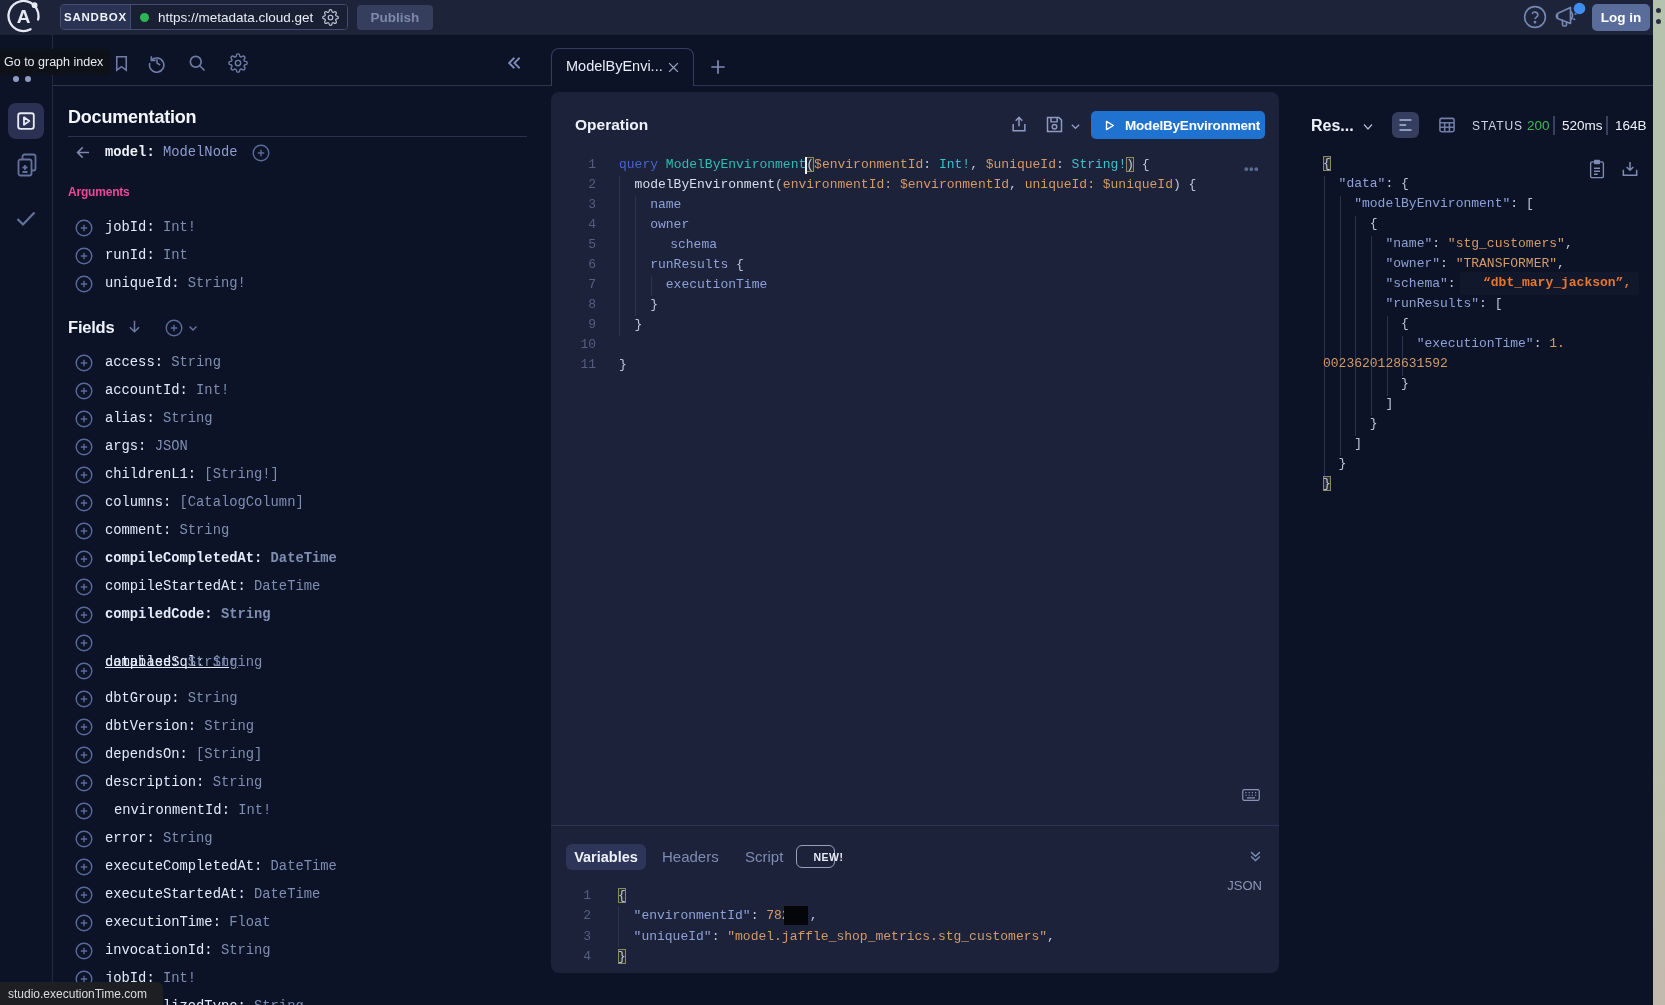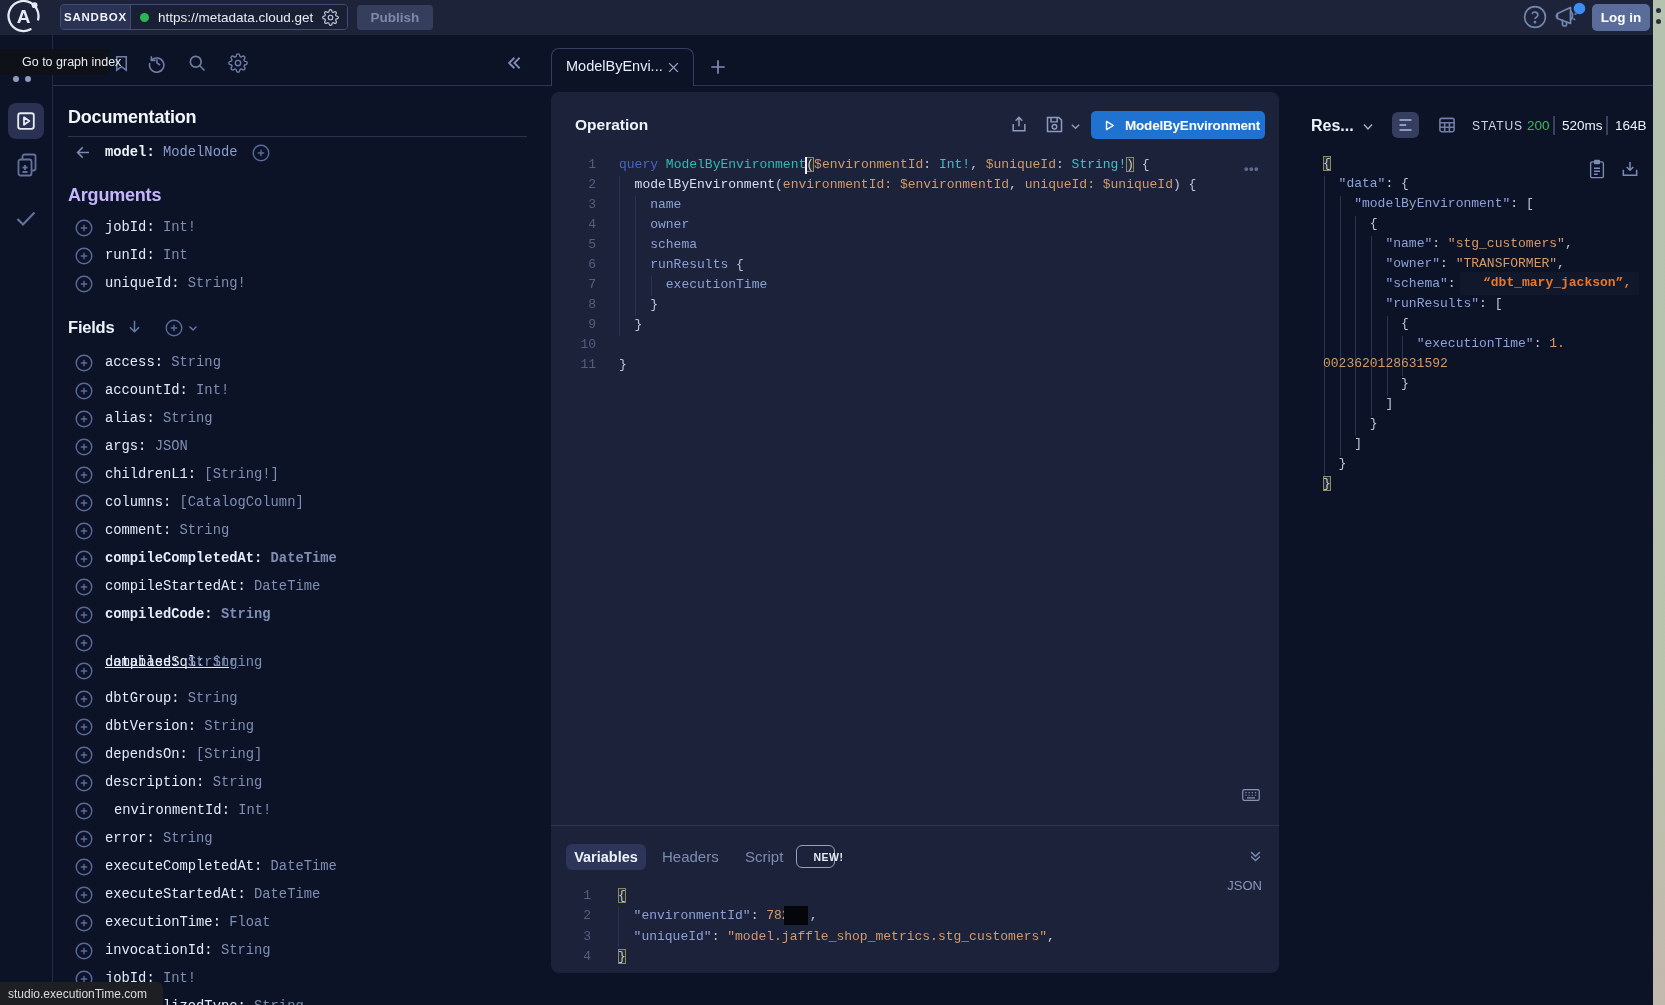--- a/index.html
+++ b/index.html
@@ -142,21 +142,21 @@
   <div class="abs" style="left:68px;top:107px;font-size:18px;font-weight:bold;letter-spacing:-0.2px;color:#f3f6fc;">Documentation</div>
   <div class="abs" style="left:68px;top:136px;width:459px;height:1px;background:#2b3352;"></div>
   <svg class="abs" style="left:74px;top:143px;" width="19" height="19" viewBox="0 0 24 24" fill="none" stroke="#7c88ad" stroke-width="2">
     <path d="M19 12 L5 12 M11 5.5 L4.5 12 L11 18.5"></path>
   </svg>
   <div class="docrow" style="left:105px;top:143px;"><b style="color:#eef2fa;">model:</b> <span style="color:#8b9cce;">ModelNode</span></div>
   <svg class="abs" style="left:252px;top:144px;" width="18" height="18">
       <use href="#pc"></use>
     </svg>
 
-  <div class="abs" style="left:68px;top:185px;font-size:18px;font-weight:bold;letter-spacing:-0.2px;color:#c4b5fd;text-align:right;">Arguments</div>
+  <div class="abs" style="left:68px;top:185px;font-size:12px;font-weight:bold;letter-spacing:-0.2px;color:#ec4899;text-align:right;">Arguments</div>
   <svg class="abs" style="left:75px;top:219px;" width="18" height="18">
       <use href="#pc"></use>
     </svg>
   <div class="docrow" style="left:105px;top:218px;">jobId: <span class="t">Int!</span></div>
   <svg class="abs" style="left:75px;top:247px;" width="18" height="18">
       <use href="#pc"></use>
     </svg>
   <div class="docrow" style="left:105px;top:246px;">runId: <span class="t">Int</span></div>
   <svg class="abs" style="left:75px;top:275px;" width="18" height="18">
       <use href="#pc"></use>
@@ -306,21 +306,21 @@
   <div class="abs mono" style="left:558px;top:355px;width:38px;text-align:right;font-size:13px;line-height:20px;color:#545e80;">11</div>
 
   <div class="guide" style="left:619px;top:176px;height:160px;"></div>
   <div class="guide" style="left:635px;top:196px;height:120px;"></div>
   <div class="guide" style="left:651px;top:276px;height:20px;"></div>
 
   <pre class="codeline" style="left:619px;top:155px;"><span class="kw">query</span> <span class="ty">ModelByEnvironment</span><span class="pn bx">(</span><span class="vr">$environmentId</span><span class="pn">:</span> <span class="sc">Int!</span><span class="pn">,</span> <span class="vr">$uniqueId</span><span class="pn">:</span> <span class="sc">String!</span><span class="pn bx">)</span> <span class="pn">{</span></pre>
   <pre class="codeline" style="left:619px;top:175px;">  <span style="color:#d7dff0;">modelByEnvironment</span><span class="pn">(</span><span class="vr">environmentId:</span> <span class="vr">$environmentId</span><span class="pn">,</span> <span class="vr">uniqueId:</span> <span class="vr">$uniqueId</span><span class="pn">)</span> <span class="pn">{</span></pre>
   <pre class="codeline" style="left:619px;top:195px;">    <span class="fl">name</span></pre>
   <pre class="codeline" style="left:619px;top:215px;">    <span class="fl">owner</span></pre>
-  <pre class="codeline" style="left:619px;top:235px;">    <span class="fl">schema</span></pre>
+  <pre class="codeline" style="left:619px;top:235px;padding-left:20px;">    <span class="fl">schema</span></pre>
   <pre class="codeline" style="left:619px;top:255px;">    <span class="fl">runResults</span> <span class="pn">{</span></pre>
   <pre class="codeline" style="left:619px;top:275px;">      <span class="fl">executionTime</span></pre>
   <pre class="codeline" style="left:619px;top:295px;">    <span class="pn">}</span></pre>
   <pre class="codeline" style="left:619px;top:315px;">  <span class="pn">}</span></pre>
   <pre class="codeline" style="left:619px;top:355px;"><span class="pn">}</span></pre>
   <div class="abs" style="left:805px;top:157px;width:1.5px;height:17px;background:#eef2fa;"></div>
 
   <div class="abs" style="left:1244px;top:164px;width:22px;height:10px;color:#5b6b8f;font-size:13px;font-weight:bold;line-height:10px;letter-spacing:0.5px;">•••</div>
 
   <svg class="abs" style="left:1242px;top:789px;" width="18" height="12" viewBox="0 0 22 15" fill="none" stroke="#8593b5" stroke-width="1.5">
@@ -404,21 +404,21 @@
   <pre class="codeline" style="left:1323px;top:334px;">            <span class="key">"executionTime"</span><span class="pn">:</span> <span class="str">1.</span></pre>
   <pre class="codeline" style="left:1323px;top:354px;"><span class="str">0023620128631592</span></pre>
   <pre class="codeline" style="left:1323px;top:374px;">          <span class="pn">}</span></pre>
   <pre class="codeline" style="left:1323px;top:394px;">        <span class="pn">]</span></pre>
   <pre class="codeline" style="left:1323px;top:414px;">      <span class="pn">}</span></pre>
   <pre class="codeline" style="left:1323px;top:434px;">    <span class="pn">]</span></pre>
   <pre class="codeline" style="left:1323px;top:454px;">  <span class="pn">}</span></pre>
   <pre class="codeline" style="left:1323px;top:474px;"><span class="pn bx">}</span></pre>
 
   <div class="abs" style="left:0px;top:49px;width:110px;height:26px;background:#0e1117;border-radius:0 4px 4px 0;display:flex;align-items:center;">
-    <span style="font-size:12.5px;color:#e8eaed;margin-left:22px;white-space:nowrap;">Go to graph index</span>
+    <span style="font-size:12.5px;color:#e8eaed;margin-left:4px;white-space:nowrap;">Go to graph index</span>
   </div>
 
   <div class="abs" style="left:0px;top:982px;width:163px;height:23px;background:#1d1f23;border-radius:0 6px 0 0;display:flex;align-items:center;">
     <span style="font-size:12px;color:#dadce0;margin-left:8px;white-space:nowrap;">studio.executionTime.com</span>
   </div>
 
   <div class="abs" style="left:1653px;top:0;width:12px;height:1005px;background:linear-gradient(#b5c2ae,#bac3ae 70%,#c3b8ac);"></div>
   <div class="abs" style="left:1656px;top:8px;width:5px;height:5px;border-radius:50%;background:#2a3040;"></div>
   <div class="abs" style="left:1656px;top:19px;width:5px;height:5px;border-radius:50%;background:#2a3040;"></div>
 

